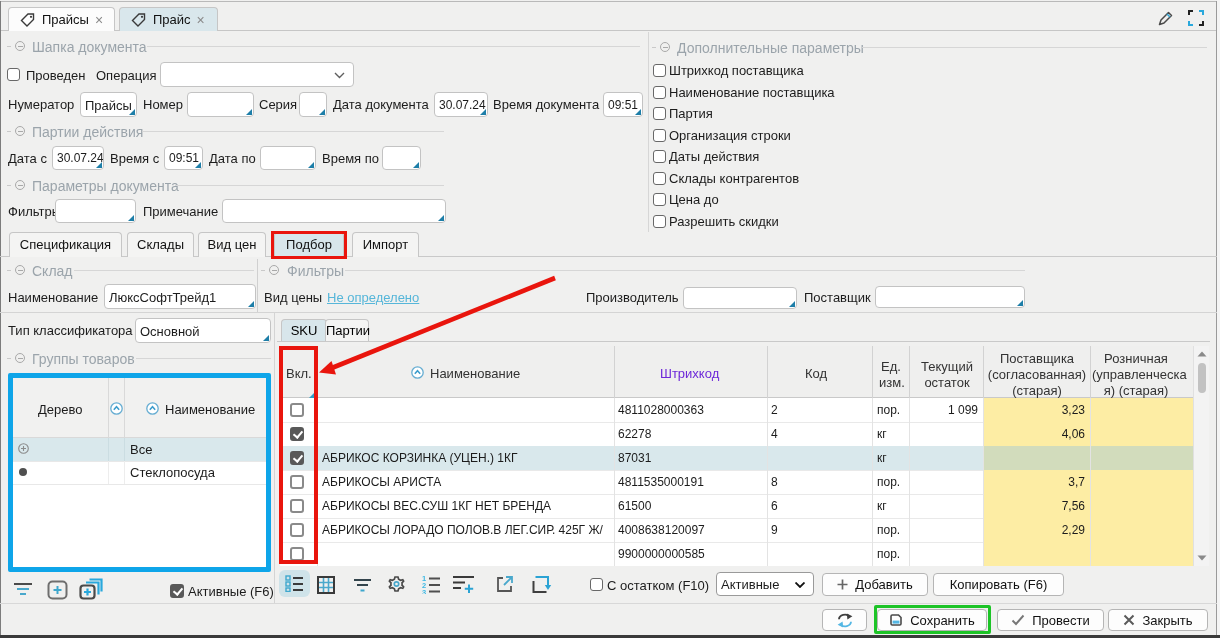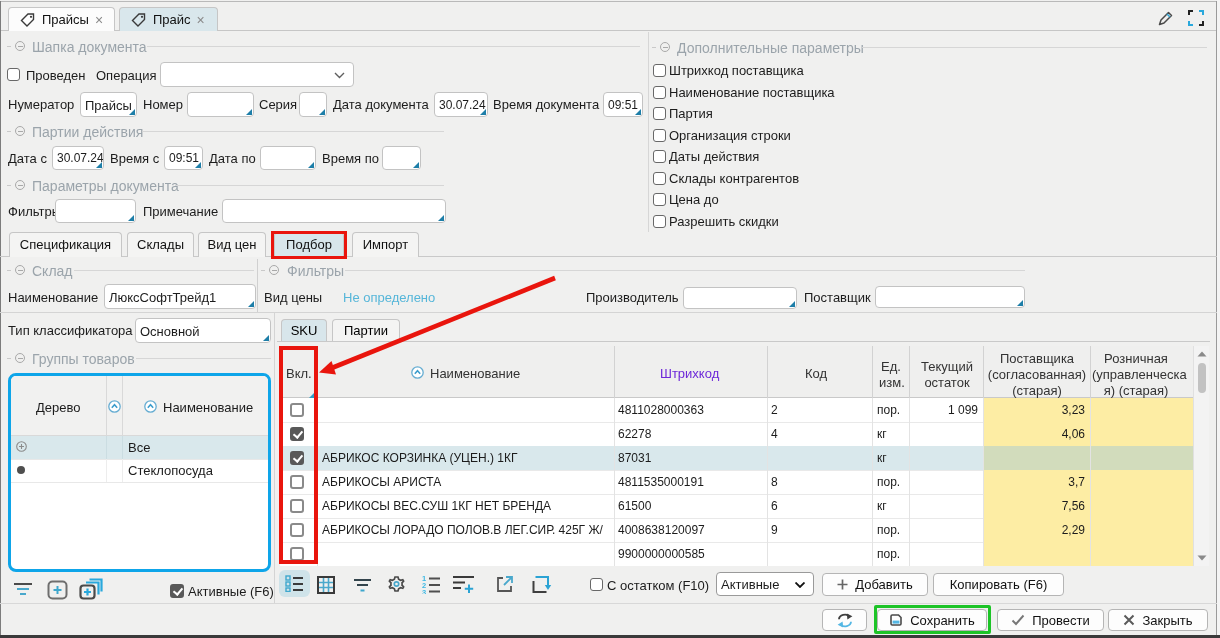--- a/index.html
+++ b/index.html
@@ -183,21 +183,21 @@
     </div>
 
   <div class="vline" style="left:257px;top:259px;height:53px;background:#d0d0d0"></div>
 
   <div class="gdash" style="left:261px;top:270px;width:4px"></div>
   <div class="gcirc" style="left:269px;top:265px"></div>
   <div class="glbl" style="left:287px;top:264px">Фильтры</div>
   <div class="gline" style="left:345px;top:270px;width:680px"></div>
 
   <div class="lbl" style="left:264px;top:291px">Вид цены</div>
-  <div class="lbl" style="left:343px;top:291px;color:#56b6d9;">Не определено</div>
+  <div class="lbl" style="left:327px;top:291px;color:#56b6d9;text-decoration:underline">Не определено</div>
   <div class="lbl" style="left:586px;top:291px">Производитель</div>
   <div class="fld" style="left:683px;top:287px;width:114px;height:22px">
       <i></i>
     </div>
   <div class="lbl" style="left:804px;top:291px">Поставщик</div>
   <div class="fld" style="left:875px;top:286px;width:150px;height:22px">
       <i></i>
     </div>
 
   <div class="hline" style="left:0;top:312px;width:1217px;background:#d4d4d4"></div>
@@ -206,21 +206,21 @@
   <div class="fld" style="left:135px;top:318px;width:136px;height:25px">
       <b>Основной</b>
       <i></i>
     </div>
 
   <div class="gdash" style="left:7px;top:358px;width:4px"></div>
   <div class="gcirc" style="left:15px;top:353px"></div>
   <div class="glbl" style="left:32px;top:352px">Группы товаров</div>
   <div class="gline" style="left:136px;top:358px;width:135px"></div>
 
-  <div style="position:absolute;left:8px;top:373px;width:263px;height:199px;background:#fff;border:3px solid #0ea5e9;border-radius:8px;box-sizing:border-box;overflow:hidden">
+  <div style="position:absolute;left:8px;top:373px;width:263px;height:199px;background:#fff;border:5px solid #0ea5e9;border-radius:2px;box-sizing:border-box;overflow:hidden">
     <div style="position:absolute;left:0;top:0;width:100%;height:59px;background:#f1f1f0;border-bottom:1px solid #d9d9d9"></div>
     <div style="position:absolute;left:95px;top:0;width:1px;height:59px;background:#d9d9d9"></div>
     <div style="position:absolute;left:111px;top:0;width:1px;height:59px;background:#d9d9d9"></div>
     <div class="lbl" style="left:25px;top:25px">Дерево</div>
     <svg style="position:absolute;left:97px;top:24px" width="13" height="13" viewBox="0 0 13 13">
         <circle cx="6.5" cy="6.5" r="5.7" fill="#fff" stroke="#66add2" stroke-width="1.3"></circle>
         <path d="M3.8 7.8 L6.5 4.8 L9.2 7.8" fill="none" stroke="#3c9dcd" stroke-width="1.6"></path>
       </svg>
     <svg style="position:absolute;left:133px;top:24px" width="13" height="13" viewBox="0 0 13 13">
         <circle cx="6.5" cy="6.5" r="5.7" fill="#fff" stroke="#66add2" stroke-width="1.3"></circle>
@@ -260,21 +260,21 @@
       <rect x="2.5" y="9.5" width="14" height="13" rx="3" fill="#f0f0ef" stroke="#4a4a4a" stroke-width="2.2"></rect>
       <path d="M9.5 12.5 V19.5 M6 16 H13" stroke="#29a8dc" stroke-width="2.2"></path>
     </svg>
   <div class="cbk" style="left:170px;top:584px"></div>
   <div class="lbl" style="left:188px;top:585px">Активные (F6)</div>
 
   <div class="vline" style="left:274px;top:313px;height:290px;background:#d4d4d4"></div>
 
   <div class="hline" style="left:277px;top:341px;width:933px;background:#c9c9c9"></div>
   <div style="position:absolute;left:281px;top:319px;width:46px;height:22px;background:#d8e6eb;border:1px solid #c6c6c6;border-bottom:none;border-radius:4px 4px 0 0;box-sizing:border-box;font-size:13px;text-align:center;line-height:21px">SKU</div>
-  <div style="position:absolute;left:332px;top:319px;width:68px;height:22px;background:#f4f4f3;border:1px solid #c6c6c6;border-bottom:none;border-radius:4px 4px 0 0;box-sizing:border-box;font-size:13px;text-align:center;line-height:21px">Партии</div>
+  <div style="position:absolute;left:325px;top:319px;width:44px;height:22px;background:#f4f4f3;border:1px solid #c6c6c6;border-bottom:none;border-radius:4px 4px 0 0;box-sizing:border-box;font-size:13px;text-align:center;line-height:21px">Партии</div>
 
   <div id="mtable" style="position:absolute;left:280px;top:346px;width:913px;height:220px;overflow:hidden">
   <div style="position:absolute;left:0;top:0;width:913px;height:52px;background:#efefee;border-bottom:1px solid #c9c9c9;box-sizing:border-box"></div>
   <div style="position:absolute;left:37px;top:0;width:1px;height:52px;background:#d2d2d2"></div>
   <div style="position:absolute;left:334px;top:0;width:1px;height:52px;background:#d2d2d2"></div>
   <div style="position:absolute;left:487px;top:0;width:1px;height:52px;background:#d2d2d2"></div>
   <div style="position:absolute;left:592px;top:0;width:1px;height:52px;background:#d2d2d2"></div>
   <div style="position:absolute;left:629px;top:0;width:1px;height:52px;background:#d2d2d2"></div>
   <div style="position:absolute;left:703px;top:0;width:1px;height:52px;background:#d2d2d2"></div>
   <div style="position:absolute;left:810px;top:0;width:1px;height:52px;background:#d2d2d2"></div>

